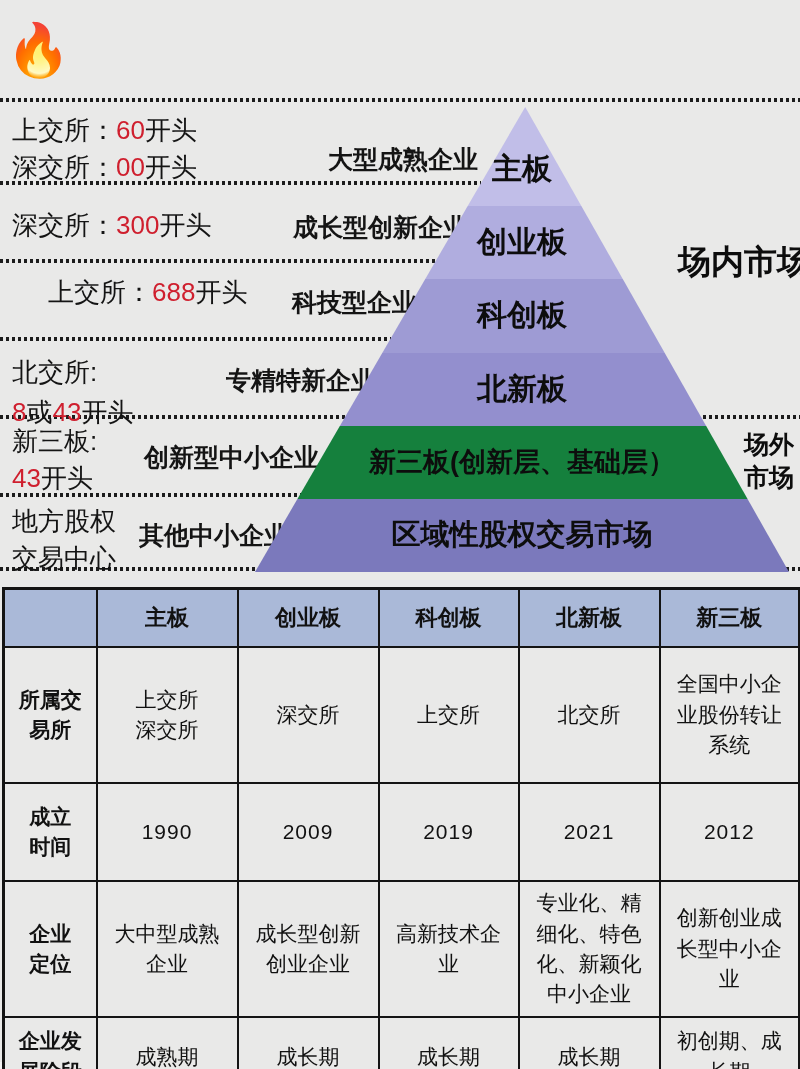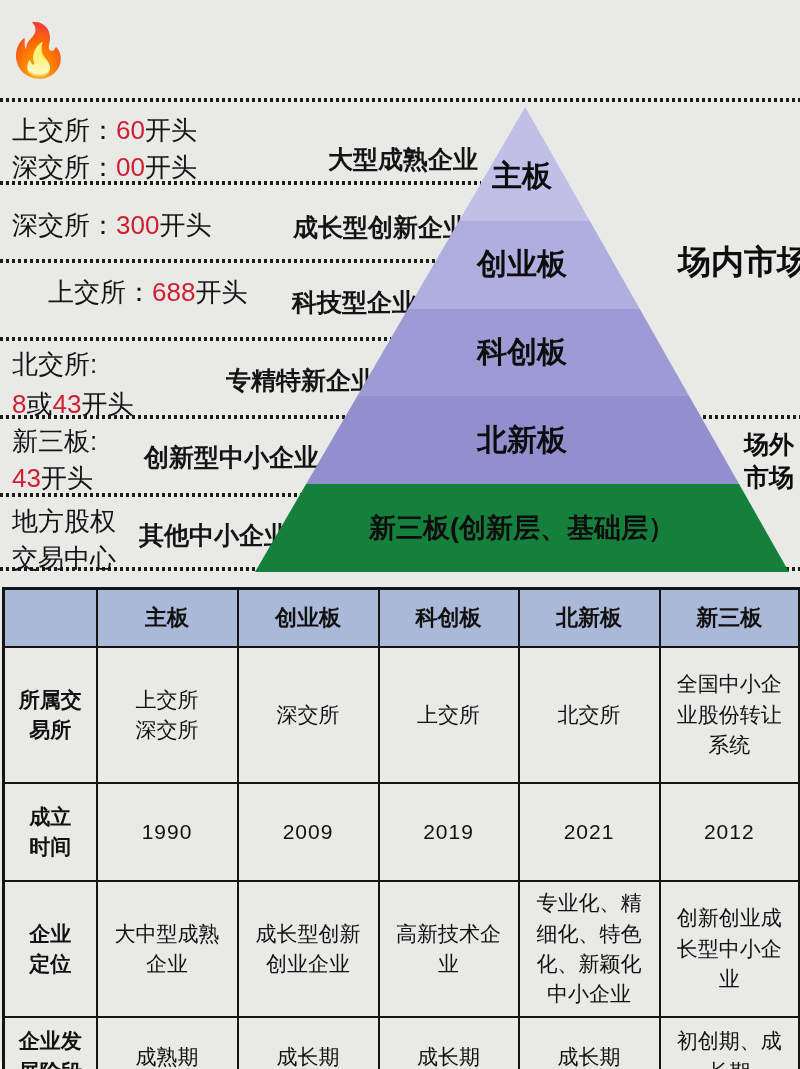--- a/index.html
+++ b/index.html
@@ -49,21 +49,21 @@
   .band.b4{font-size:30px;}
   .band.b5{font-size:27px;}
   .band.b6{font-size:29px;}
   
   .numrow{position:absolute;left:12px;font-size:26px;font-weight:400;white-space:nowrap;z-index:1;}
   .numrow .nline{height:37px;line-height:37px;}
   .red{color:var(--red,#cf1f2e);}
   #lr1{top:112px;}
   #lr2{top:207px;}
   #lr3{top:274px;margin-left:36px;}
-  #lr4{top:344px;}
+  #lr4{top:352px;}
   #lr4 .nline{height:40px;line-height:40px;}
   #lr5{top:423px;}
   #lr6{top:503px;}
   
   .desc{position:absolute;font-size:25px;font-weight:600;white-space:nowrap;z-index:1;text-align:center;}
   #ld1{left:328px;top:143px;}
   #ld2{left:293px;top:211px;}
   #ld3{left:292px;top:286px;}
   #ld4{left:226px;top:364px;}
   #ld5{left:144px;top:441px;}
@@ -120,20 +120,23 @@
       <span>创业板</span>
     </div>
   <div class="band b3" style="background: rgb(158, 155, 212);">
       <span>科创板</span>
     </div>
   <div class="band b4" style="background: rgb(147, 143, 206);">
       <span>北新板</span>
     </div>
   <div class="band b5" style="background: #15803d;">
       <span>新三板(创新层、基础层）</span>
+    </div>
+  <div class="band b6" style="background: rgb(123, 121, 188);">
+      <span>区域性股权交易市场</span>
     </div>
 </div>
 
 <div class="numrow" id="lr1">
   <div class="nline"><span>上交所：</span><span class="red">60</span><span>开头</span></div>
   <div class="nline"><span>深交所：</span><span class="red">00</span><span>开头</span></div>
 </div>
 <div class="numrow" id="lr2">
   <div class="nline"><span>深交所：</span><span class="red">300</span><span>开头</span></div>
 </div>

